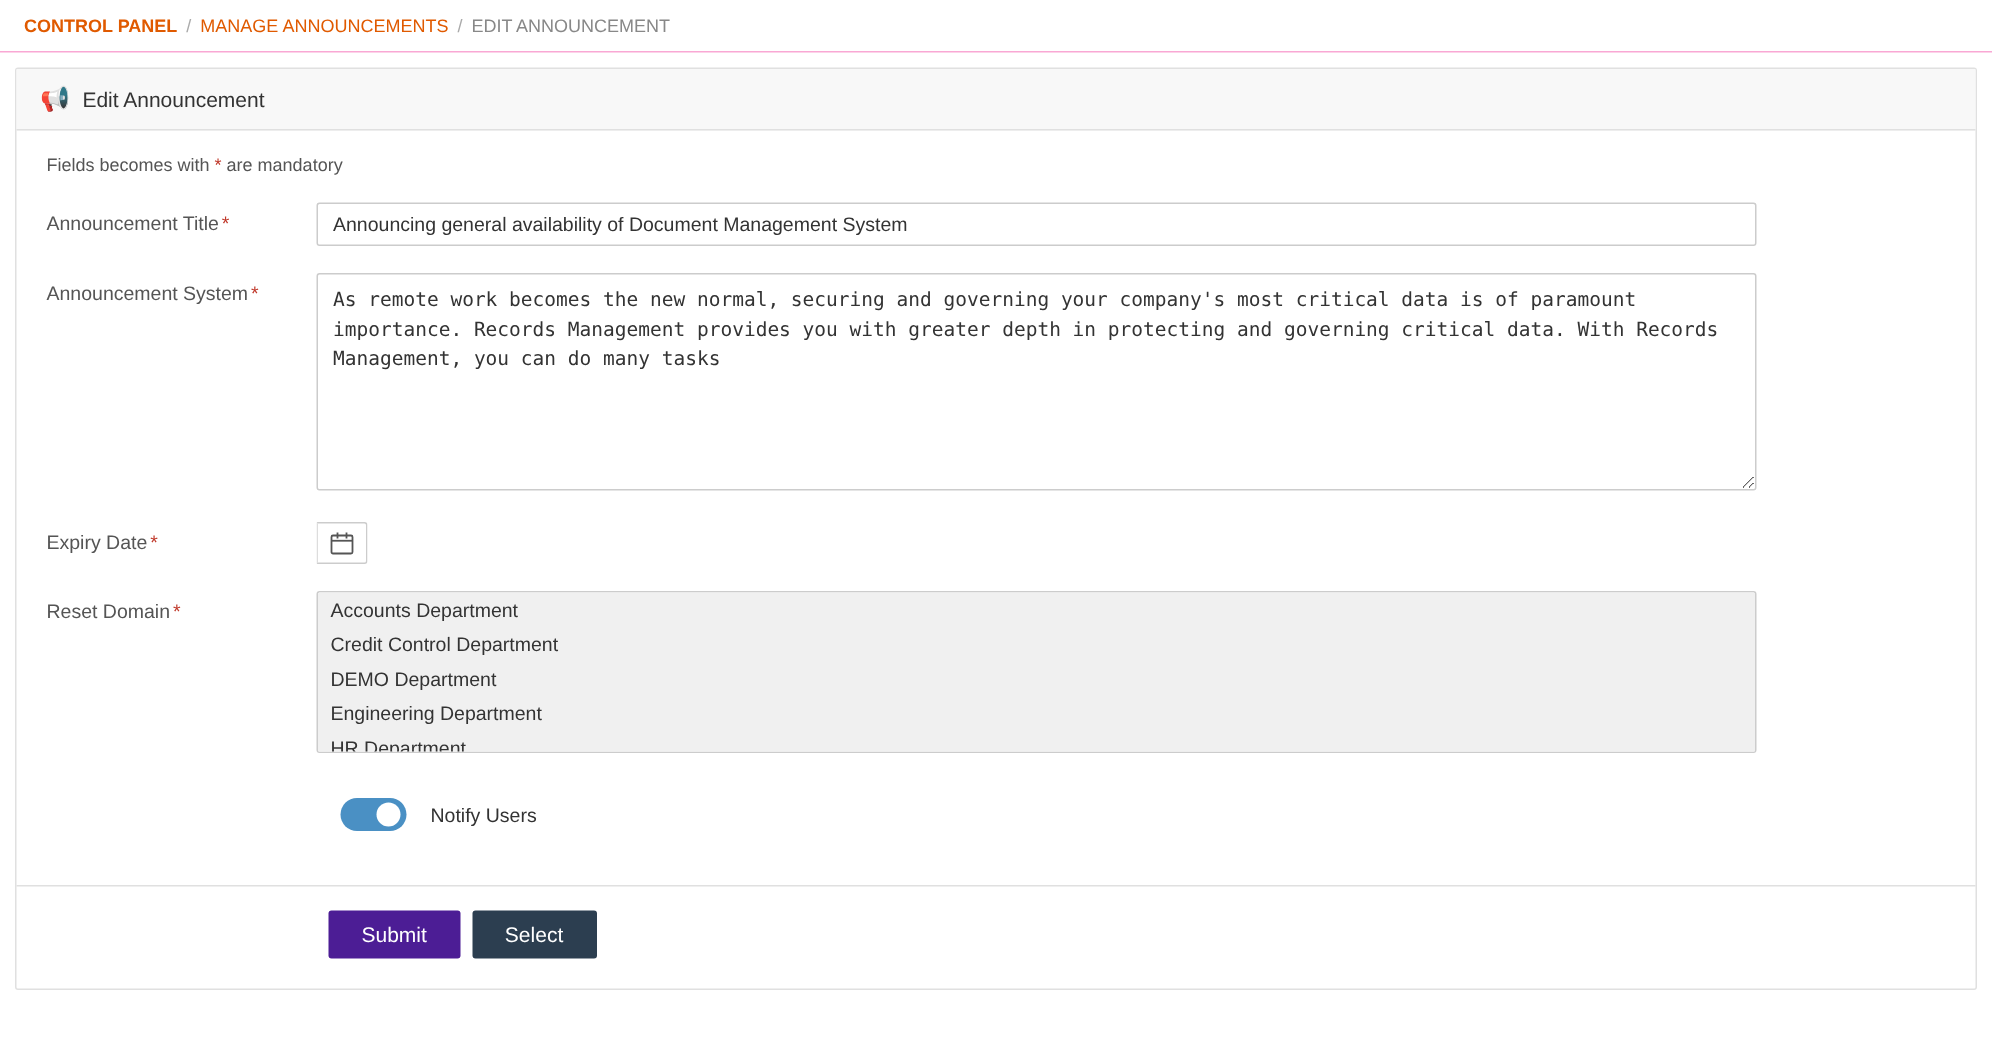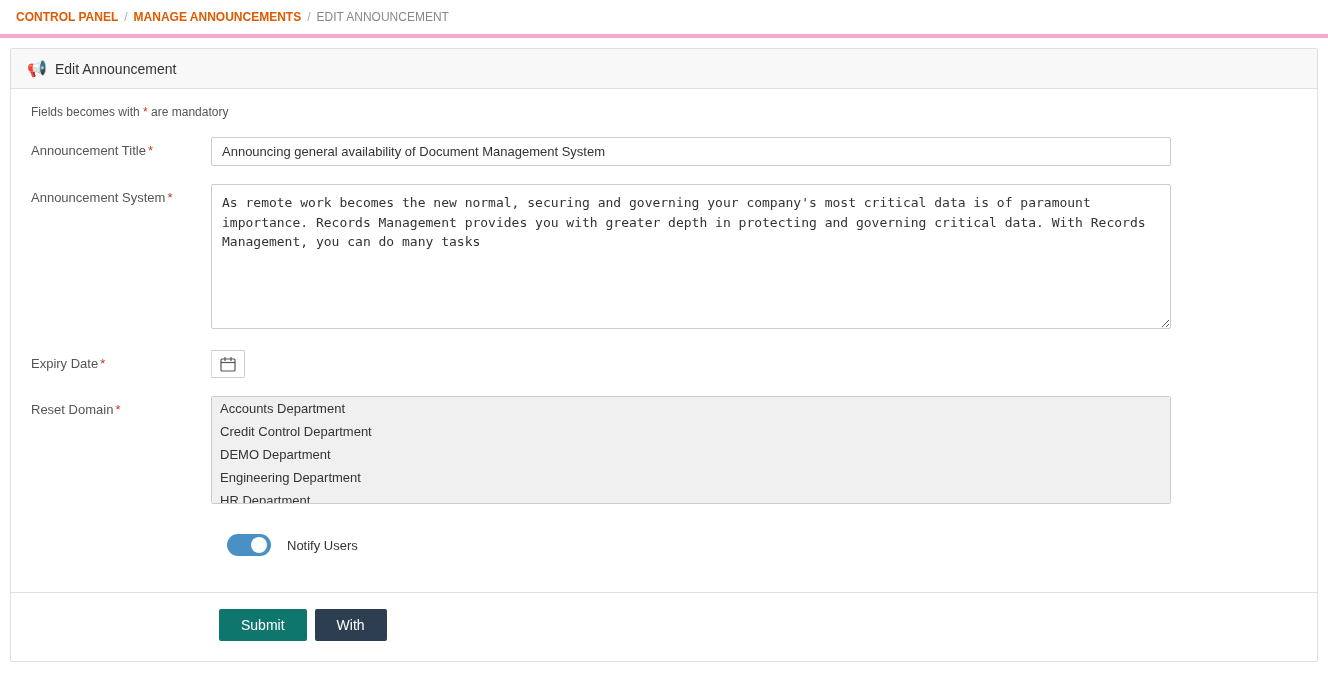--- a/index.html
+++ b/index.html
@@ -6,34 +6,34 @@
     body {
       font-family: Arial, sans-serif;
       font-size: 13px;
       background: #fff;
       color: #333;
     }
 
     
     .breadcrumb {
       padding: 10px 16px;
-      border-bottom: 4px solid #f9a8d4;
+      border-bottom: 1px solid #f9a8d4;
       font-size: 12px;
       display: flex;
       align-items: center;
       gap: 6px;
     }
     .breadcrumb-item-cp {
       color: #e05a00;
       font-weight: bold;
       text-transform: uppercase;
     }
     .breadcrumb-item-ma {
       color: #e05a00;
-      font-weight: bold;
+      font-weight: normal;
       text-transform: uppercase;
     }
     .breadcrumb-item-ea {
       color: #888;
       text-transform: uppercase;
     }
     .breadcrumb-sep {
       color: #aaa;
     }
 
@@ -213,21 +213,21 @@
       margin: 8px 0 16px 0;
     }
 
     
     .button-row {
       display: flex;
       gap: 8px;
       padding: 0 20px 20px 20px;
     }
     .btn-submit {
-      background: #0f766e;
+      background: #4c1d95;
       color: #fff;
       border: none;
       padding: 8px 22px;
       font-size: 14px;
       border-radius: 2px;
       cursor: pointer;
     }
     .btn-reset {
       background: #2c3e50;
       color: #fff;
@@ -329,16 +329,16 @@
       <span class="toggle-label">Notify Users</span>
     </div>
 
   </div>
 
   <hr class="divider">
 
   <div class="button-row">
     <div style="width:180px; min-width:180px;"></div>
     <button class="btn-submit">Submit</button>
-    <button class="btn-reset">With</button>
+    <button class="btn-reset">Select</button>
   </div>
 
 </div>
 
 </body></html>

